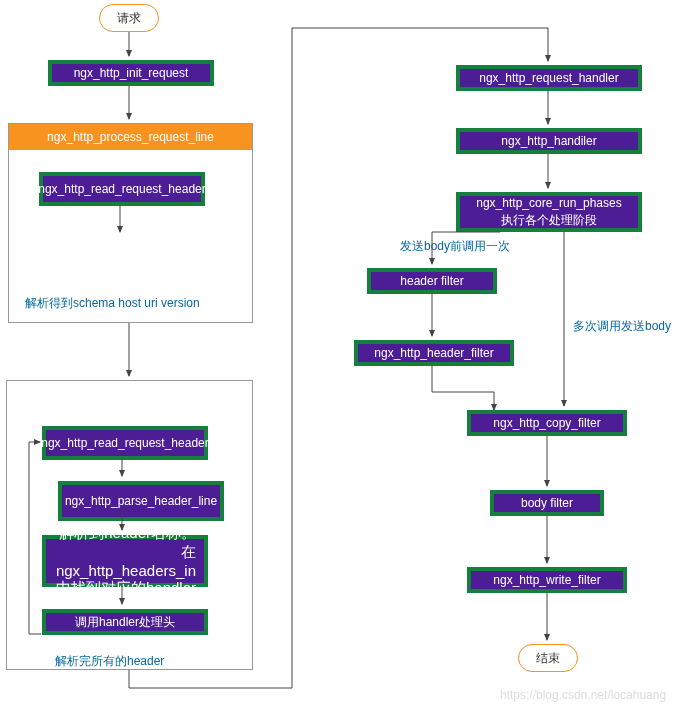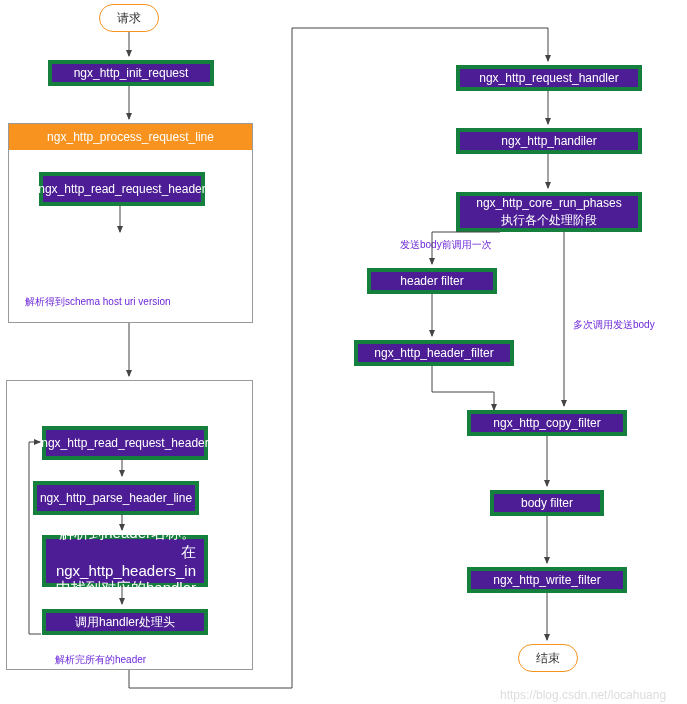--- a/index.html
+++ b/index.html
@@ -2,41 +2,41 @@
 <html><head>
 <meta charset="utf-8">
 <style>
 *{box-sizing:border-box;margin:0;padding:0}
 body{font-family:sans-serif;font-size:12px;background:#fff;width:687px;height:704px;position:relative}
 .node{position:absolute;display:flex;align-items:center;justify-content:center;text-align:right;padding:4px 8px}
 .terminal{border:1px solid #f7931e;border-radius:20px;background:#fff;color:#333}
 .process{background:#4c1d95;color:#fff;border:4px solid #15803d}
 .container{position:absolute;border:1px solid #999;background:#fff}
 .container-title{background:#f7931e;color:#fff;padding:6px;text-align:center;font-size:12px}
-.label{position:absolute;color:#6d28d9;font-size:10px;background:transparent}
+.label{position:absolute;color:#0369a1;font-size:12px;background:transparent}
 .watermark{position:absolute;color:#ddd;font-size:12px}
 svg{position:absolute;top:0;left:0;pointer-events:none}
 </style>
 </head>
 <body>
 
 <div class="node terminal" style="left:99px;top:4px;width:60px;height:28px">请求</div>
 <div class="node terminal" style="left:518px;top:644px;width:60px;height:28px">结束</div>
 
 <div class="node process" style="left:48px;top:60px;width:166px;height:26px">ngx_http_init_request</div>
 
 <div class="container" style="left:8px;top:123px;width:245px;height:200px">
   <div class="container-title">ngx_http_process_request_line</div>
   <div class="node process" style="left:30px;top:48px;width:166px;height:34px">ngx_http_read_request_header</div>
 </div>
 <div class="label" style="left:25px;top:295px;width:215px">解析得到schema host uri version</div>
 
 <div class="container" style="left:6px;top:380px;width:247px;height:290px">
   <div class="node process" style="left:35px;top:45px;width:166px;height:34px">ngx_http_read_request_header</div>
-  <div class="node process" style="left:26px;top:100px;width:166px;height:34px">ngx_http_parse_header_line</div>
+  <div class="node process" style="left:51px;top:100px;width:166px;height:40px">ngx_http_parse_header_line</div>
   <div class="node process" style="left:35px;top:154px;width:166px;height:52px;font-size:15px">解析到header名称。在ngx_http_headers_in中找到对应的handler</div>
   <div class="node process" style="left:35px;top:228px;width:166px;height:26px">调用handler处理头</div>
 </div>
 <div class="label" style="left:55px;top:653px;width:170px">解析完所有的header</div>
 
 <div class="node process" style="left:456px;top:65px;width:186px;height:26px">ngx_http_request_handler</div>
 <div class="node process" style="left:456px;top:128px;width:186px;height:26px">ngx_http_handiler</div>
 <div class="node process" style="left:456px;top:192px;width:186px;height:40px;flex-direction:column;line-height:1.4">
   <span>ngx_http_core_run_phases</span>
   <span>执行各个处理阶段</span>

